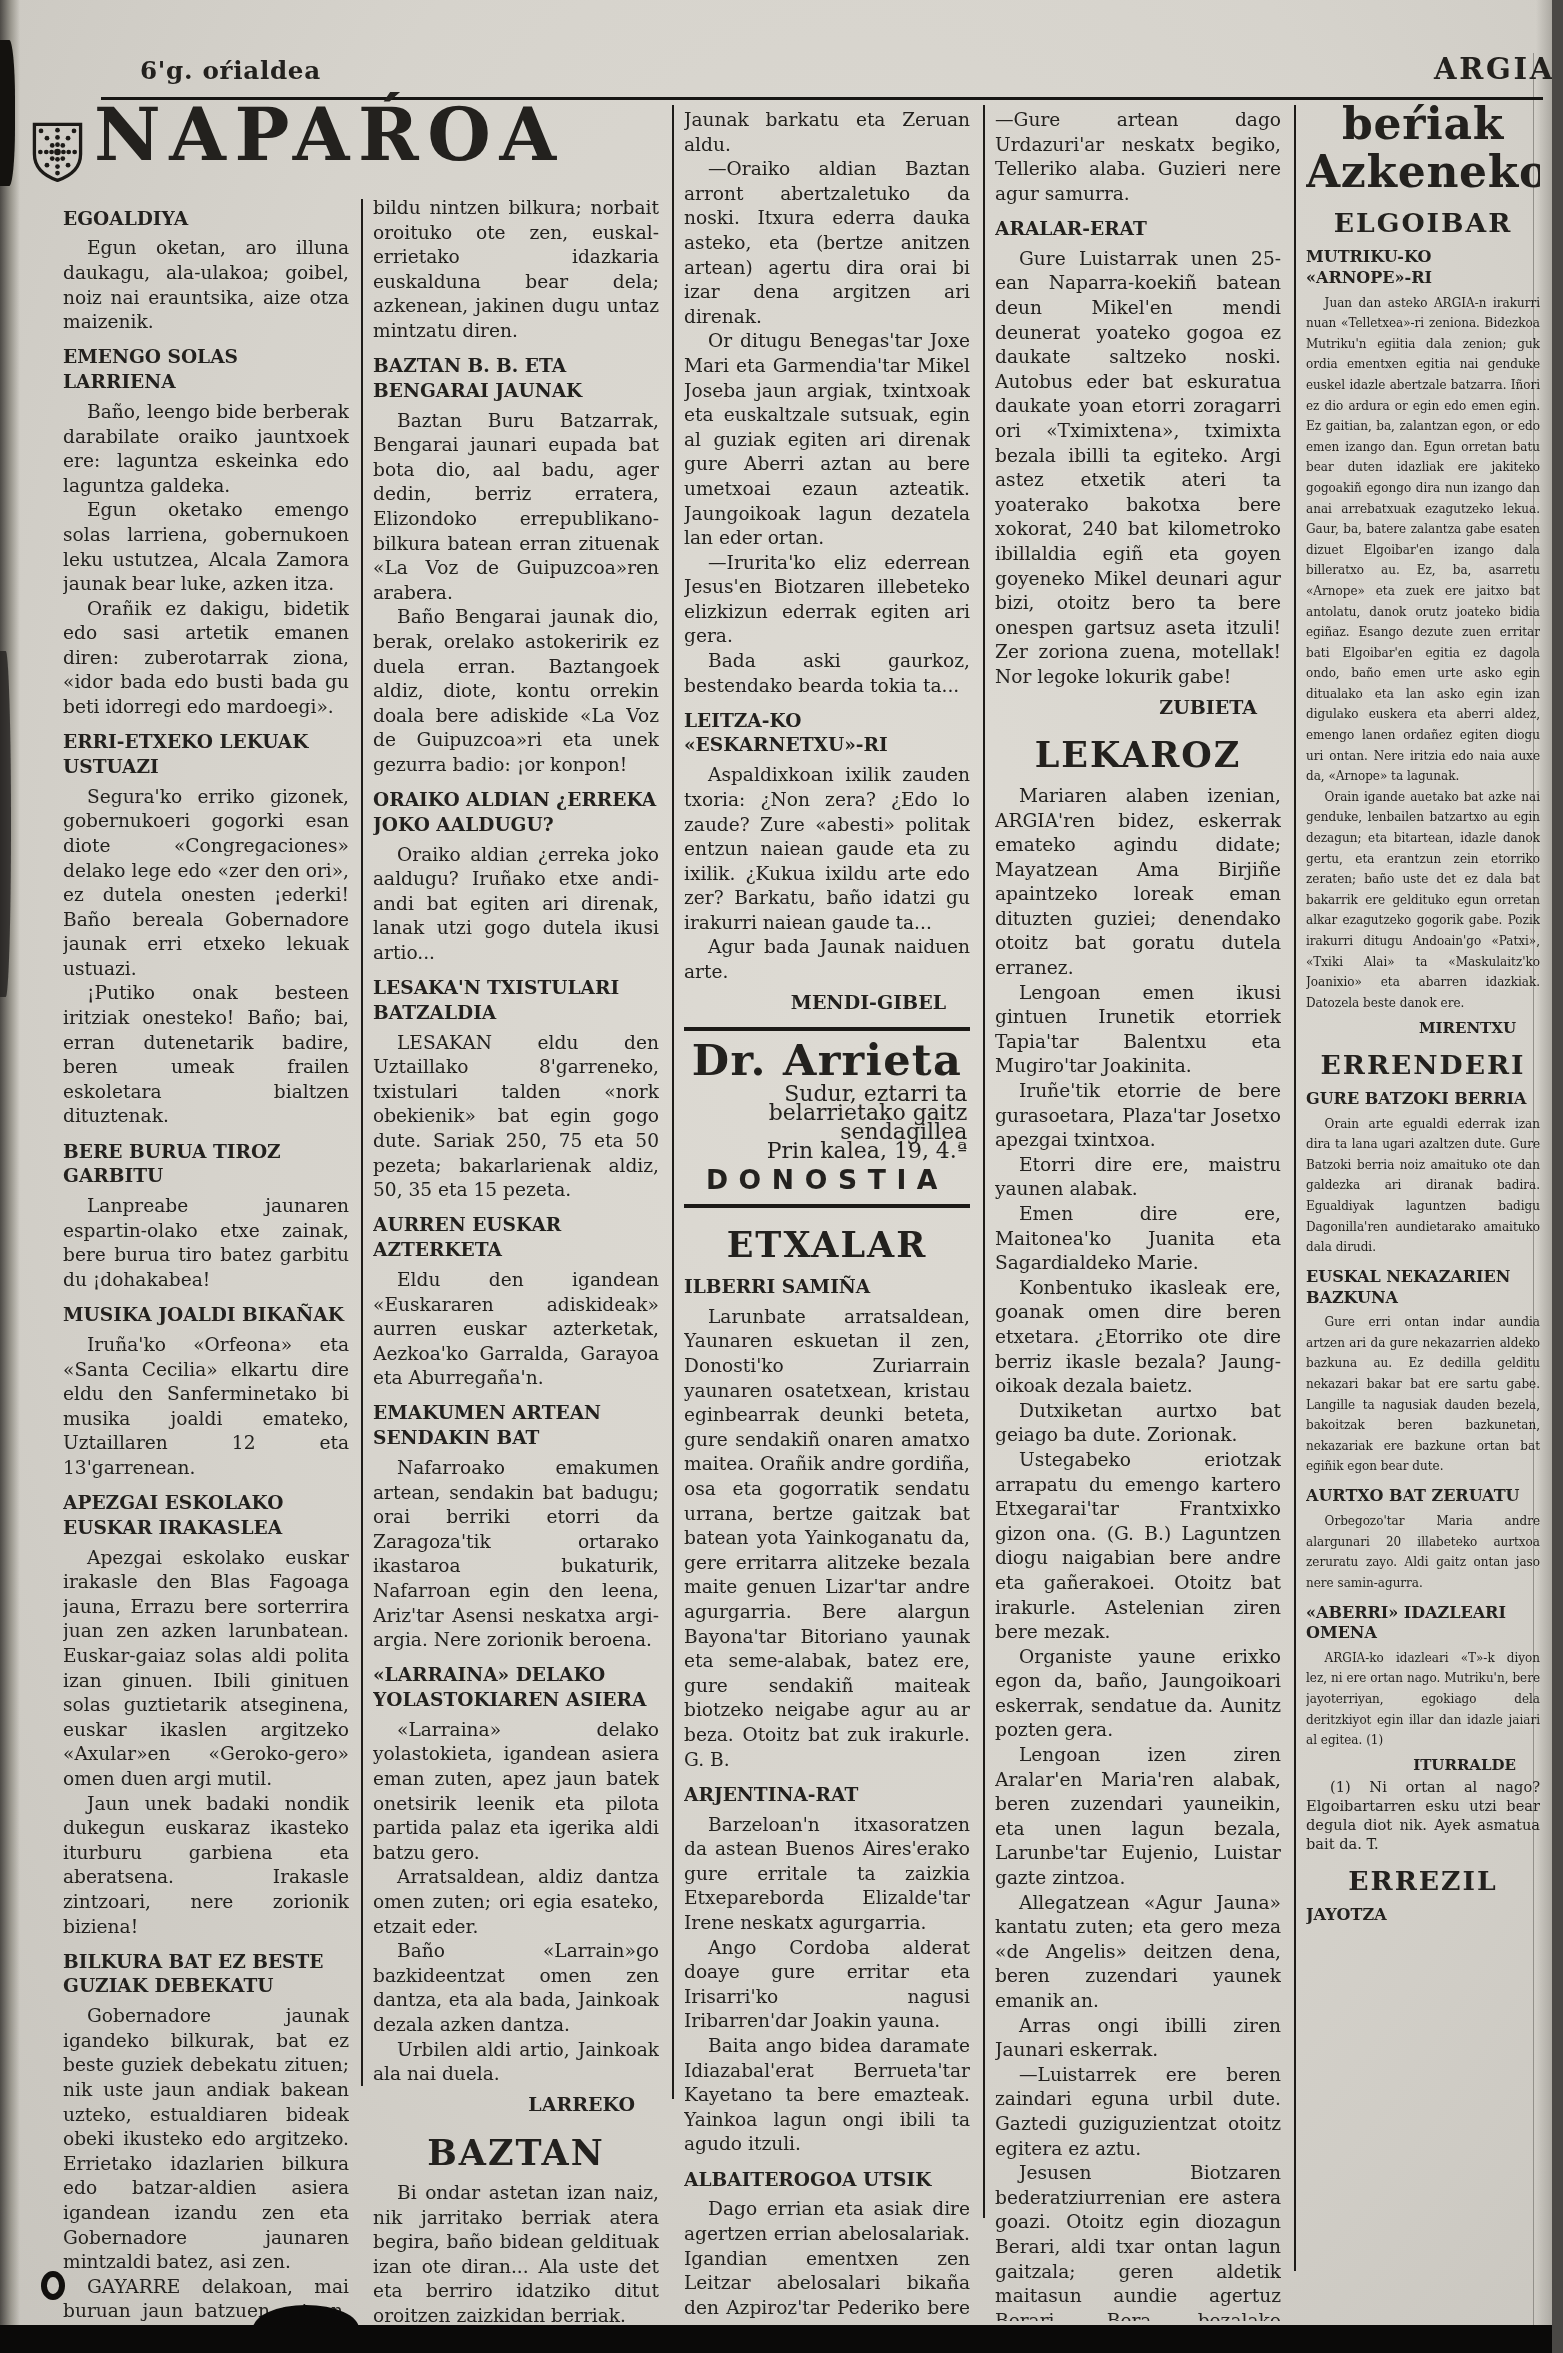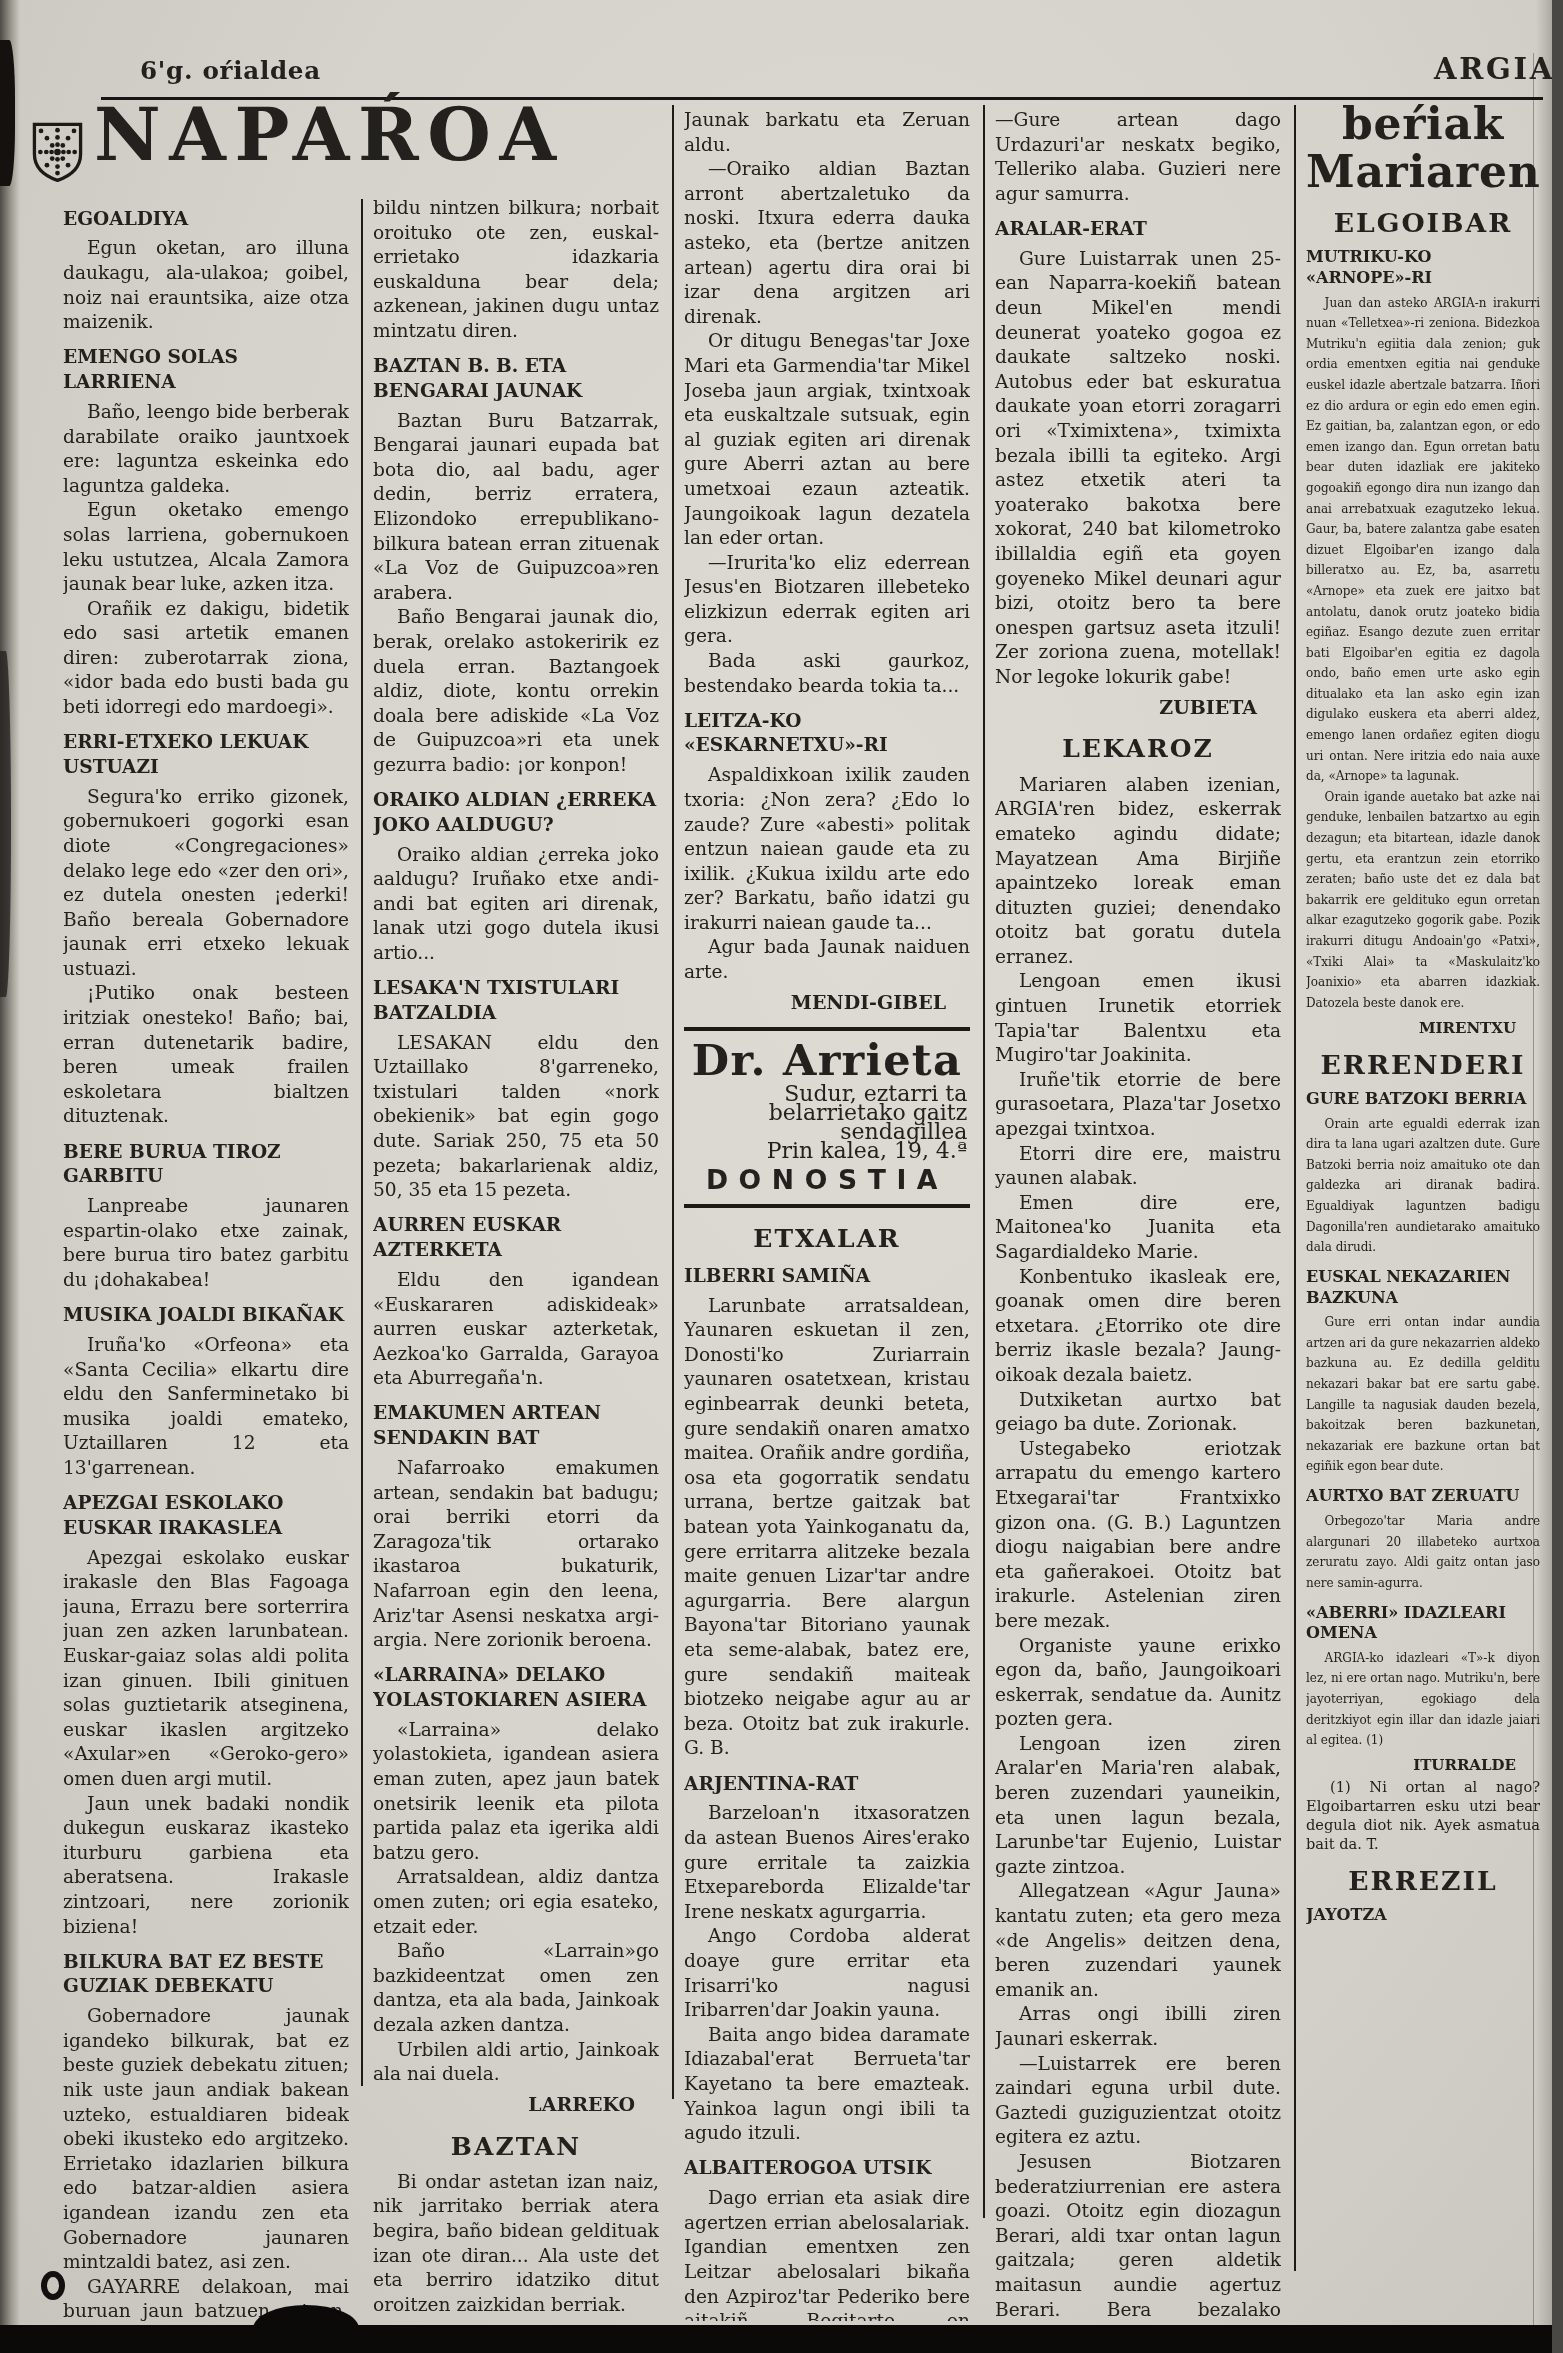--- a/index.html
+++ b/index.html
@@ -26,21 +26,21 @@
   
   .masthead-title{position:absolute;left:94px;top:98px;font-size:73px;font-weight:bold;letter-spacing:8.6px;line-height:1;}
   .shield{position:absolute;left:31px;top:121px;width:53px;height:62px;}
   
   .col{position:absolute;overflow:hidden;text-align:justify;}
   .vr{position:absolute;width:2px;background:#1d1b18;}
   .b-p,.b-pc,.b-fn{font-size:18.6px;line-height:24.6px;margin:0;text-indent:24px;}
   .b-pc{text-indent:0;}
   .b-fn{font-size:16.6px;line-height:22px;}
   .b-h2{font-size:18.6px;line-height:24.6px;font-weight:bold;margin:10.6px 0 5.3px;text-align:left;}
-  .b-h1{font-size:25px;line-height:1.12;font-weight:bold;text-align:center;letter-spacing:2px;margin:17.3px 0 9.3px;}
+  .b-h1{font-size:35px;line-height:1.12;font-weight:bold;text-align:center;letter-spacing:2px;margin:17.3px 0 9.3px;}
   .b-sig{font-size:19px;font-weight:bold;text-align:right;padding-right:24px;margin:6.6px 0 4px;}
   .b-giant{font-size:44px;font-weight:bold;text-align:center;line-height:1.08;letter-spacing:0.7px;margin:0;}
   .col--narrow .b-p,.col--narrow .b-pc{font-size:12px;line-height:20.6px;text-indent:18.6px;}
   .col--narrow .b-fn{font-size:14.6px;line-height:19px;}
   .col--narrow .b-h2{font-size:16px;line-height:20.6px;margin:9.3px 0 4px;}
   .col--narrow .b-h1{font-size:26.6px;margin:13.3px 0 6.6px;}
   .col--narrow .b-sig{font-size:15px;margin:5.3px 0 2.7px;}
   
   .ad-box{border-top:4px solid #1c1a17;border-bottom:4px solid #1c1a17;text-align:center;
           padding:6.6px 2.7px 9.3px;margin:13.3px 0 10.6px;}
@@ -185,21 +185,21 @@
       <div class="b-p">Organiste yaune erixko egon da, baño, Jaungoikoari eskerrak, sendatue da. Aunitz pozten gera.</div>
       <div class="b-p">Lengoan izen ziren Aralar'en Maria'ren alabak, beren zuzendari yauneikin, eta unen lagun bezala, Larunbe'tar Eujenio, Luistar gazte zintzoa.</div>
       <div class="b-p">Allegatzean «Agur Jauna» kantatu zuten; eta gero meza «de Angelis» deitzen dena, beren zuzendari yaunek emanik an.</div>
       <div class="b-p">Arras ongi ibilli ziren Jaunari eskerrak.</div>
       <div class="b-p">—Luistarrek ere beren zaindari eguna urbil dute. Gaztedi guziguzientzat otoitz egitera ez aztu.</div>
       <div class="b-p">Jesusen Biotzaren bederatziurrenian ere astera goazi. Otoitz egin diozagun Berari, aldi txar ontan lagun gaitzala; geren aldetik maitasun aundie agertuz Berari. Bera bezalako adixkide Biotzik ezin dugu arkituko munduan; uste aundi batez Beragana goazen; ola, Bere gogorik aundiena betetzen degule. Eta gure maitasun egarri biziez dogon ezkero, Bere gogokoak diren gauzak.</div>
 
 </div>
   <div class="col col--narrow" id="c5" style="left:1306px;top:100px;width:234px;height:2223px;">
       <div class="b-giant">beŕiak</div>
-      <div class="b-giant">Mariaren</div>
+      <div class="b-giant">Azkeneko</div>
       <div class="b-h1">ELGOIBAR</div>
       <div class="b-h2">MUTRIKU-KO «ARNOPE»-RI</div>
       <div class="b-p">Juan dan asteko ARGIA-n irakurri nuan «Telletxea»-ri zeniona. Bidezkoa Mutriku'n egiitia dala zenion; guk ordia ementxen egitia nai genduke euskel idazle abertzale batzarra. Iñori ez dio ardura or egin edo emen egin. Ez gaitian, ba, zalantzan egon, or edo emen izango dan. Egun orretan batu bear duten idazliak ere jakiteko gogoakiñ egongo dira nun izango dan anai arrebatxuak ezagutzeko lekua. Gaur, ba, batere zalantza gabe esaten dizuet Elgoibar'en izango dala billeratxo au. Ez, ba, asarretu «Arnope» eta zuek ere jaitxo bat antolatu, danok orutz joateko bidia egiñaz. Esango dezute zuen erritar bati Elgoibar'en egitia ez dagola ondo, baño emen urte asko egin ditualako eta lan asko egin izan digulako euskera eta aberri aldez, emengo lanen ordañez egiten diogu uri ontan. Nere iritzia edo naia auxe da, «Arnope» ta lagunak.</div>
       <div class="b-p">Orain igande auetako bat azke nai genduke, lenbailen batzartxo au egin dezagun; eta bitartean, idazle danok gertu, eta erantzun zein etorriko zeraten; baño uste det ez dala bat bakarrik ere geldituko egun orretan alkar ezagutzeko gogorik gabe. Pozik irakurri ditugu Andoain'go «Patxi», «Txiki Alai» ta «Maskulaitz'ko Joanixio» eta abarren idazkiak. Datozela beste danok ere.</div>
       <div class="b-sig">MIRENTXU</div>
       <div class="b-h1">ERRENDERI</div>
       <div class="b-h2">GURE BATZOKI BERRIA</div>
       <div class="b-p">Orain arte egualdi ederrak izan dira ta lana ugari azaltzen dute. Gure Batzoki berria noiz amaituko ote dan galdezka ari diranak badira. Egualdiyak laguntzen badigu Dagonilla'ren aundietarako amaituko dala dirudi.</div>
       <div class="b-h2">EUSKAL NEKAZARIEN BAZKUNA</div>
       <div class="b-p">Gure erri ontan indar aundia artzen ari da gure nekazarrien aldeko bazkuna au. Ez dedilla gelditu nekazari bakar bat ere sartu gabe. Langille ta nagusiak dauden bezela, bakoitzak beren bazkunetan, nekazariak ere bazkune ortan bat egiñik egon bear dute.</div>

